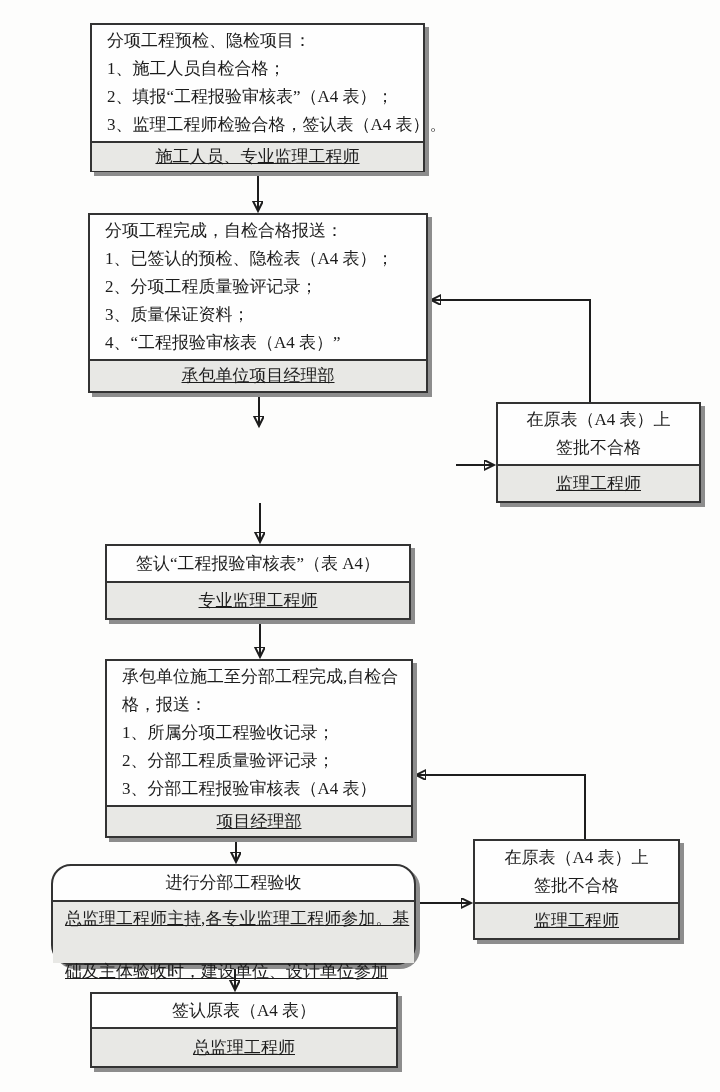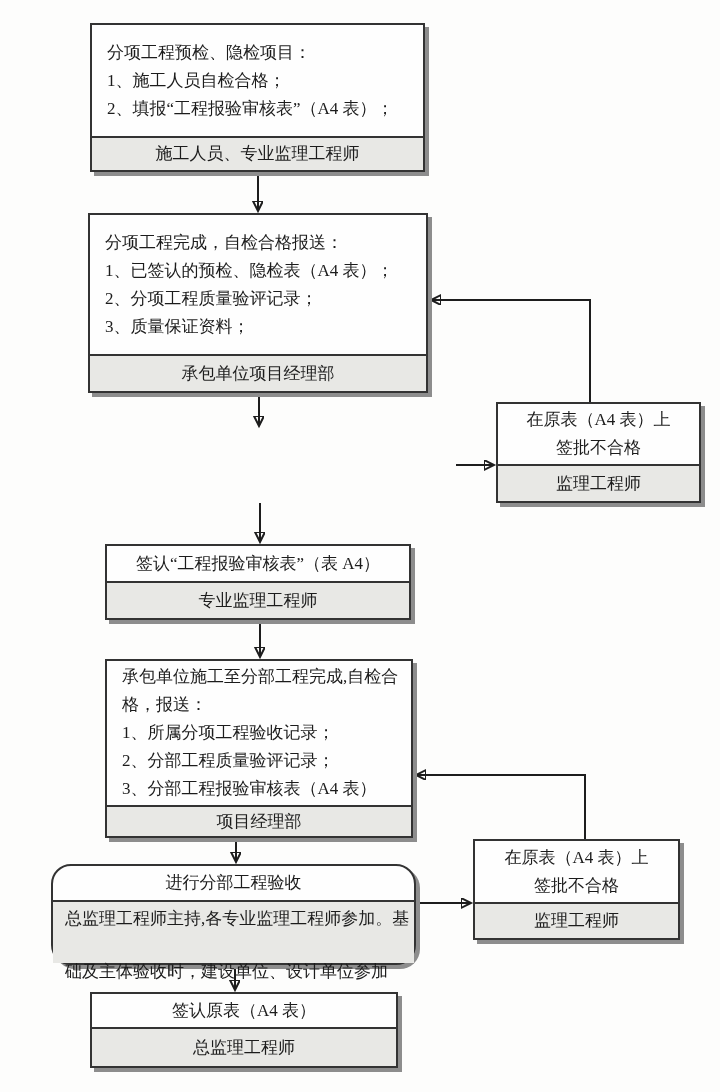--- a/index.html
+++ b/index.html
@@ -29,20 +29,21 @@
   }
   .fbody .tline{line-height:28px;white-space:nowrap;}
   .center .fbody{align-items:center;text-align:center;padding:2px 4px;}
   .ffoot{
     border-top:2px solid #333;
     background:#e8e8e5;
     display:flex;flex-direction:column;justify-content:center;
     text-align:center;
     box-sizing:border-box;
     padding:0 6px;
+    text-decoration:underline;
   }
   .ffoot .tline{line-height:28px;}
   .ffoot.left{text-align:left;padding:0 8px 0 12px;}
   .ffoot.left .tline{line-height:29px;white-space:nowrap;margin-top:24px;}
   svg#connectors{position:absolute;left:0;top:0;pointer-events:none;}
   svg#connectors path{stroke:#1d1d1d;stroke-width:2;fill:none;}
 </style>
 </head>
 <body>
 
@@ -64,32 +65,34 @@
     <path d="M403 903 H 457" marker-end="url(#arr)"></path>
     <path d="M577 402 V 300 H 419" marker-end="url(#arr)"></path>
     <path d="M572 839 V 775 H 404" marker-end="url(#arr)"></path>
   </svg>
 
   <div class="fbox" style="left:77px;top:23px;width:335px;height:149px;">
     <div class="fbody">
         <div class="tline">分项工程预检、隐检项目：</div>
         <div class="tline">1、施工人员自检合格；</div>
         <div class="tline">2、填报“工程报验审核表”（A4 表）；</div>
+        <div class="tline">3、监理工程师检验合格，签认表（A4 表）。</div>
       </div>
     <div class="ffoot" style="height:34px">
         <div class="tline">施工人员、专业监理工程师</div>
       </div>
   </div>
 
   <div class="fbox" style="left:75px;top:213px;width:340px;height:180px;">
     <div class="fbody">
         <div class="tline">分项工程完成，自检合格报送：</div>
         <div class="tline">1、已签认的预检、隐检表（A4 表）；</div>
         <div class="tline">2、分项工程质量验评记录；</div>
         <div class="tline">3、质量保证资料；</div>
+        <div class="tline">4、“工程报验审核表（A4 表）”</div>
       </div>
     <div class="ffoot" style="height:37px">
         <div class="tline">承包单位项目经理部</div>
       </div>
   </div>
 
 
   <div class="fbox center" style="left:92px;top:544px;width:306px;height:76px;">
     <div class="fbody">
         <div class="tline">签认“工程报验审核表”（表 A4）</div>

